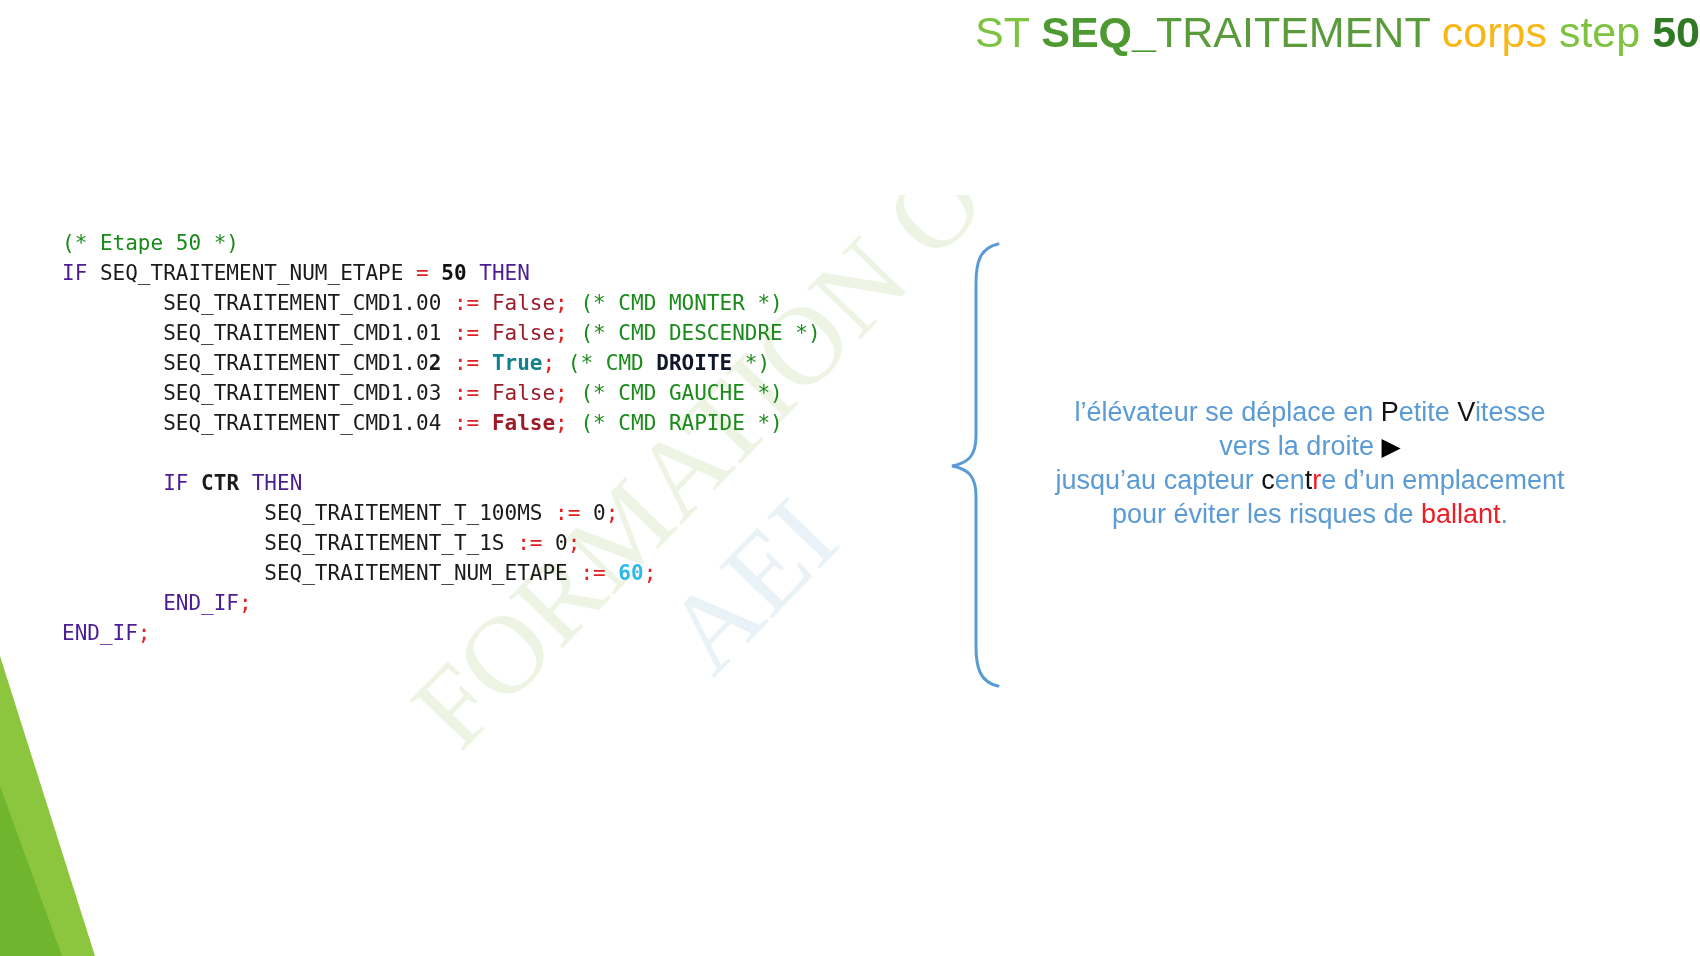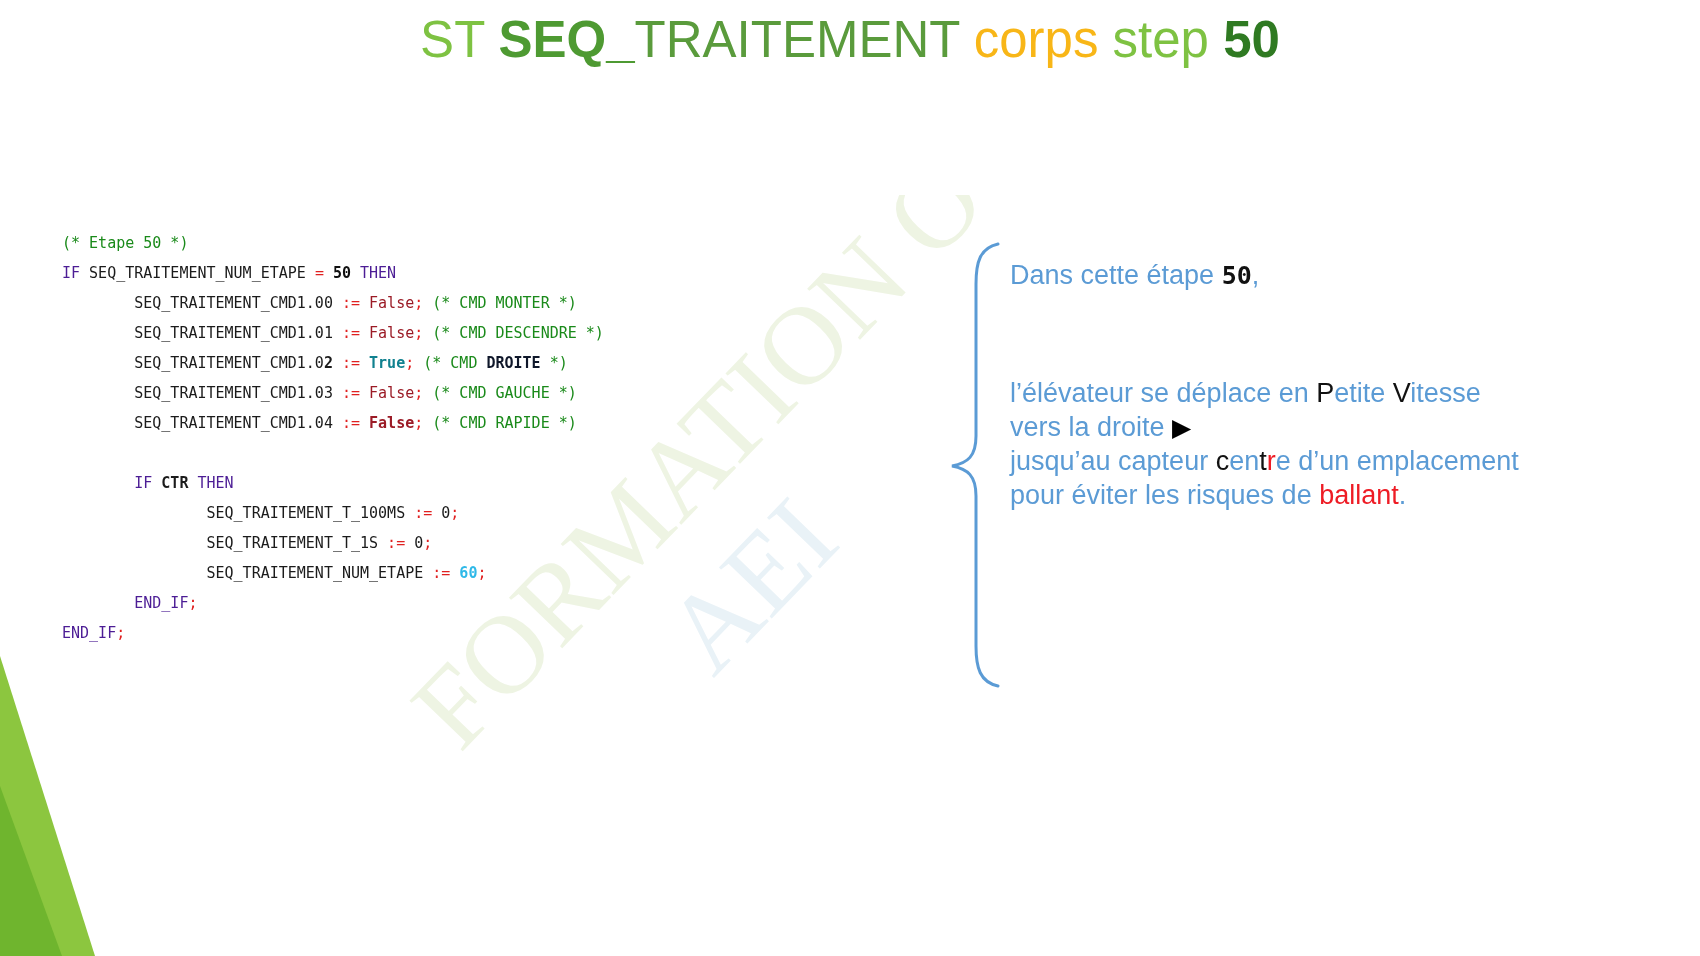--- a/index.html
+++ b/index.html
@@ -30,40 +30,40 @@
   }
   .wm-text2{
     font-family:"Liberation Serif", serif;
     font-size:112px;
     fill:#e9f2f7;
   }
 
   
   .title{
     position:absolute;
-    left:0;right:0;top:10px;
-    text-align:center;
-    font-size:51px;
+    left:0;right:0;top:2px;
+    text-align:right;
+    font-size:43px;
     line-height:60px;
     letter-spacing:0px;
     white-space:nowrap;
   }
   .t-st{color:#7ec242;}
   .t-seq{color:#4e9a32;font-weight:bold;}
   .t-trait{color:#5a9b3c;}
   .t-corps{color:#f8b617;}
   .t-step{color:#7ec242;}
   .t-num{color:#2f7a22;font-weight:bold;}
 
   
   .code{
     position:absolute;
     left:62px;top:228px;
     font-family:"DejaVu Sans Mono","Liberation Mono",monospace;
-    font-size:15px;
+    font-size:21px;
     line-height:30px;
     white-space:pre;
     color:#1b1b1b;
   }
   .code .ln{height:30px;}
   .k{color:#4c1d95;}
   .cm{color:#1a8a1a;}               
   .cmb{color:#0f172a;font-weight:bold;}
   .op{color:#e02020;}               
   .val{color:#9b1b26;}              
@@ -82,21 +82,21 @@
     position:absolute;
     font-size:27px;
     line-height:34px;
     color:#5b9bd5;
   }
   .note .bk{color:#111111;font-weight:normal;}
   .note .bkm{color:#111111;font-family:"DejaVu Sans Mono","Liberation Mono",monospace;font-weight:bold;font-size:25px;}
   .note .rd{color:#ee1c25;}
   .note .tri{color:#000000;font-size:25px;}
   #note-top{left:1010px;top:258px;}
-  #note-bottom{left:1010px;top:376px;width:600px;}
+  #note-bottom{left:1010px;top:395px;width:600px;text-align:center;}
 </style>
 </head>
 <body>
 
 <div id="slide">
 
   <svg class="corner-deco" viewBox="0 0 120 420" preserveAspectRatio="none">
     <polygon points="0,120 95,420 0,420" fill="#8cc63f"></polygon>
     <polygon points="0,250 62,420 0,420" fill="#6fb52e"></polygon>
   </svg>
@@ -111,16 +111,15 @@
   <div class="title">
     <span class="t-st">ST </span><span class="t-seq">SEQ_</span><span class="t-trait">TRAITEMENT</span><span class="t-corps"> corps </span><span class="t-step">step </span><span class="t-num">50</span>
   </div>
 
   <div class="code" id="code-block"><div class="ln"><span class="cm">(* Etape 50 *)</span></div><div class="ln"><span class="k">IF</span><span class="id"> SEQ_TRAITEMENT_NUM_ETAPE </span><span class="op">=</span><span class="id"> </span><span class="num">50</span><span class="id"> </span><span class="k">THEN</span></div><div class="ln"><span class="id">        SEQ_TRAITEMENT_CMD1.00 </span><span class="op">:=</span><span class="id"> </span><span class="val">False</span><span class="op">;</span><span class="id"> </span><span class="cm">(* CMD MONTER *)</span></div><div class="ln"><span class="id">        SEQ_TRAITEMENT_CMD1.01 </span><span class="op">:=</span><span class="id"> </span><span class="val">False</span><span class="op">;</span><span class="id"> </span><span class="cm">(* CMD DESCENDRE *)</span></div><div class="ln"><span class="id">        SEQ_TRAITEMENT_CMD1.0</span><span class="idb">2</span><span class="id"> </span><span class="op">:=</span><span class="id"> </span><span class="tru">True</span><span class="op">;</span><span class="id"> </span><span class="cm">(* CMD </span><span class="cmb">DROITE</span><span class="cm"> *)</span></div><div class="ln"><span class="id">        SEQ_TRAITEMENT_CMD1.03 </span><span class="op">:=</span><span class="id"> </span><span class="val">False</span><span class="op">;</span><span class="id"> </span><span class="cm">(* CMD GAUCHE *)</span></div><div class="ln"><span class="id">        SEQ_TRAITEMENT_CMD1.04 </span><span class="op">:=</span><span class="id"> </span><span class="valb">False</span><span class="op">;</span><span class="id"> </span><span class="cm">(* CMD RAPIDE *)</span></div><div class="ln"><span class="id"> </span></div><div class="ln"><span class="id">        </span><span class="k">IF</span><span class="id"> </span><span class="idb">CTR</span><span class="id"> </span><span class="k">THEN</span></div><div class="ln"><span class="id">                SEQ_TRAITEMENT_T_100MS </span><span class="op">:=</span><span class="id"> </span><span class="id">0</span><span class="op">;</span></div><div class="ln"><span class="id">                SEQ_TRAITEMENT_T_1S </span><span class="op">:=</span><span class="id"> </span><span class="id">0</span><span class="op">;</span></div><div class="ln"><span class="id">                SEQ_TRAITEMENT_NUM_ETAPE </span><span class="op">:=</span><span class="id"> </span><span class="numc">60</span><span class="op">;</span></div><div class="ln"><span class="id">        </span><span class="k">END_IF</span><span class="op">;</span></div><div class="ln"><span class="k">END_IF</span><span class="op">;</span></div></div>
 
   <svg class="brace" viewBox="0 0 70 450" fill="none">
     <path d="M58 4 C40 8 36 22 36 44 L36 196 C36 216 28 223 12 226 C28 229 36 236 36 256 L36 406 C36 428 40 442 58 446" stroke="#5b9bd5" stroke-width="3" fill="none" stroke-linecap="round"></path>
   </svg>
 
-  <div class="note" id="note-top"><span>Dans cette étape </span><span class="bkm">50</span><span>,</span></div>
   <div class="note" id="note-bottom"><span>l’élévateur se déplace en </span><span class="bk">P</span><span>etite </span><span class="bk">V</span><span>itesse</span><br><span>vers la droite </span><span class="tri">▶</span><br><span>jusqu’au capteur </span><span class="bk">c</span><span>en</span><span class="bk">t</span><span class="rd">r</span><span>e d’un emplacement</span><br><span>pour éviter les risques de </span><span class="rd">ballant</span><span>.</span></div>
 
 </div>
 
 </body></html>

